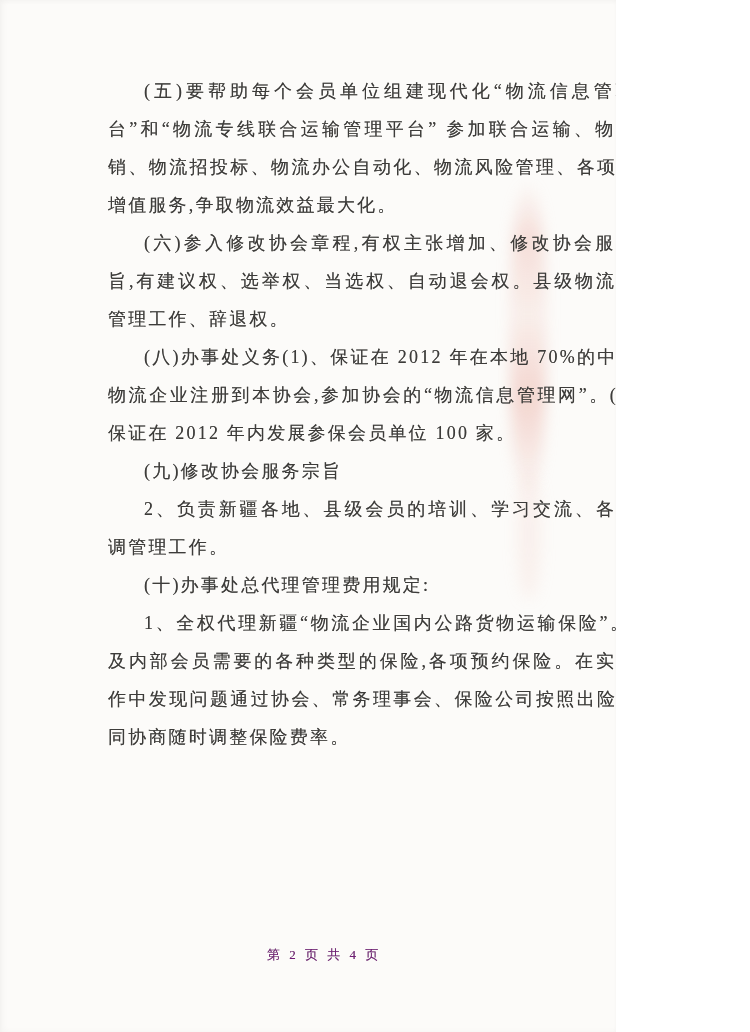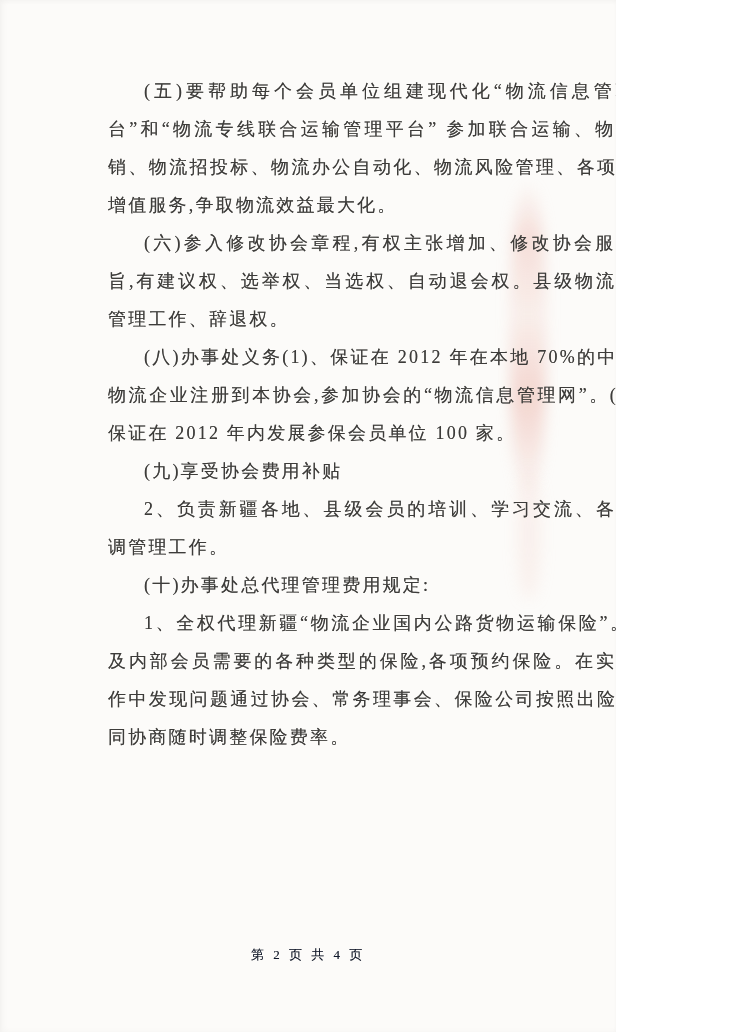--- a/index.html
+++ b/index.html
@@ -56,42 +56,42 @@
     width: 22px;
     height: 130px;
     border-radius: 50%;
     background: rgba(236,190,180,0.18);
     filter: blur(8px);
     pointer-events: none;
   }
   .footer {
     position: absolute;
     top: 946px;
-    left: 0;
+    left: 16px;
     width: 100%;
     text-align: center;
     font-size: 13px;
     letter-spacing: 3px;
-    color: #0f172a;
+    color: #701a75;
     text-shadow: 0 0 0.5px rgba(74,73,72,0.5);
   }
 </style>
 </head>
 <body>
 
 <div class="page">
 
   <div class="scan-stain"></div>
   <div class="scan-stain-tail"></div>
 
   <div class="content">
     <p>(五)要帮助每个会员单位组建现代化“物流信息管理平台”和“物流专线联合运输管理平台” 参加联合运输、物流营销、物流招投标、物流办公自动化、物流风险管理、各项物流增值服务,争取物流效益最大化。</p>
     <p>(六)参入修改协会章程,有权主张增加、修改协会服务宗旨,有建议权、选举权、当选权、自动退会权。县级物流保险管理工作、辞退权。</p>
     <p>(八)办事处义务(1)、保证在 2012 年在本地 70%的中小型物流企业注册到本协会,参加协会的“物流信息管理网”。(2)、保证在 2012 年内发展参保会员单位 100 家。</p>
-    <p>(九)享受协会费用补贴</p>
+    <p>(九)修改协会服务宗旨</p>
     <p>2、负责新疆各地、县级会员的培训、学习交流、各项协调管理工作。</p>
     <p>(十)办事处总代理管理费用规定:</p>
     <p>1、全权代理新疆“物流企业国内公路货物运输保险”。 以及内部会员需要的各种类型的保险,各项预约保险。在实际操作中发现问题通过协会、常务理事会、保险公司按照出险率共同协商随时调整保险费率。</p>
   </div>
 
   <div class="footer">第 2 页 共 4 页</div>
 
 </div>
 
 </body></html>

